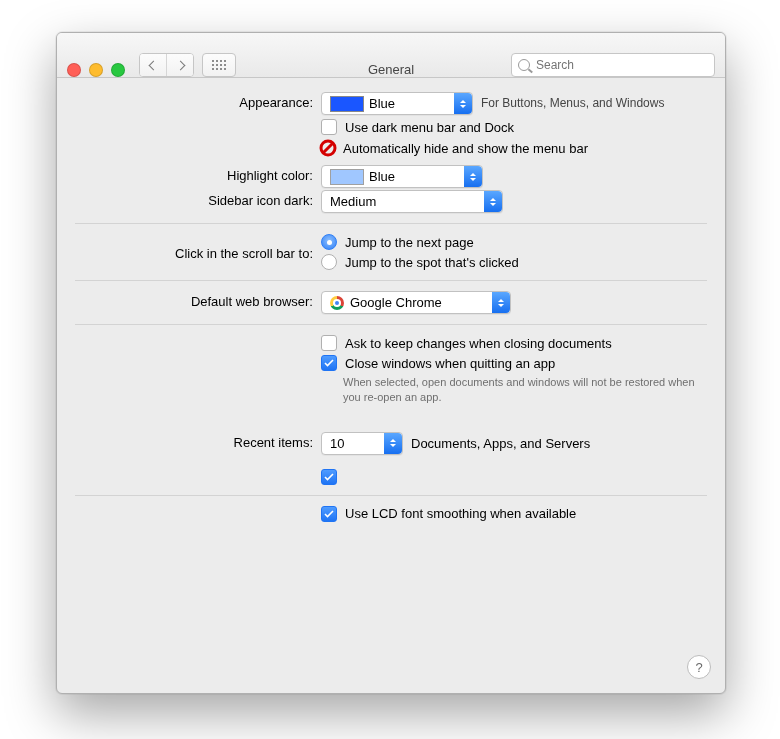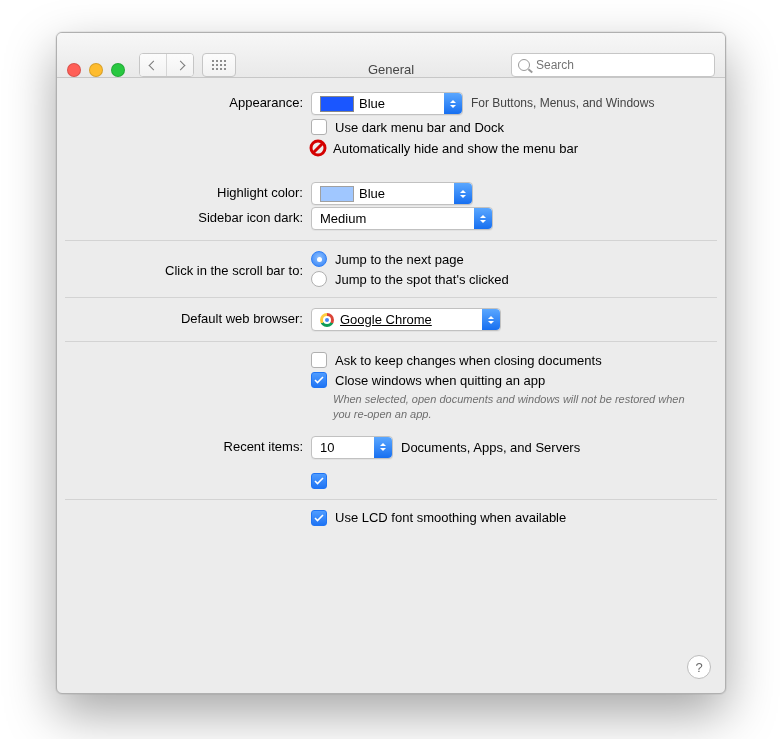--- a/index.html
+++ b/index.html
@@ -30,21 +30,21 @@
   .tl.green{background:#28c840;}
   .nav-group{display:flex;border:1px solid #c6c6c6;border-radius:4px;overflow:hidden;background:#fff;height:22px;}
   .nav-btn{width:26px;display:flex;align-items:center;justify-content:center;background:linear-gradient(#fcfcfc,#f2f2f2);border-right:1px solid #d6d6d6;color:#7a7a7a;}
   .nav-btn:last-child{border-right:0;}
   .grid-btn{margin-left:8px;width:32px;height:22px;border:1px solid #c6c6c6;border-radius:4px;background:linear-gradient(#fcfcfc,#f2f2f2);display:flex;align-items:center;justify-content:center;}
   .title{position:absolute;left:0;right:0;text-align:center;font-size:13px;color:#464646;pointer-events:none;}
   .search{margin-left:auto;width:190px;height:22px;border:1px solid #c6c6c6;border-radius:4px;background:#fff;display:flex;align-items:center;padding:0 6px;color:#9a9a9a;gap:4px;}
   .search input{border:0;outline:0;flex:1;font-size:12px;background:transparent;color:#333;}
 
   
-  .form{padding:14px 8px 10px;}
+  .form{padding:14px 18px 10px;}
   .row{display:flex;align-items:flex-start;margin-bottom:6px;}
   .row.tight{margin-bottom:2px;}
   .label{width:238px;text-align:right;padding-right:8px;padding-top:3px;color:#000;font-size:13px;}
   .field{flex:1;display:flex;flex-direction:column;gap:4px;}
   .inline{display:flex;align-items:center;gap:8px;}
 
   .popup{
     display:inline-flex;align-items:center;
     height:21px;background:#fff;border:1px solid #c1c1c1;border-radius:4px;
     position:relative;padding:0 22px 0 8px;font-size:13px;
@@ -161,21 +161,21 @@
             <svg viewBox="0 0 18 18">
                 <circle cx="9" cy="9" r="7" fill="none" stroke="#d40000" stroke-width="3"></circle>
                 <line x1="4" y1="14" x2="14" y2="4" stroke="#d40000" stroke-width="3"></line>
               </svg>
           </span>
           <span>Automatically hide and show the menu bar</span>
         </div>
       </div>
     </div>
 
-    <div class="row tight" style="margin-top:25px;">
+    <div class="row tight" style="margin-top:8px;">
       <div class="label">Highlight color:</div>
       <div class="field">
         <div class="popup" style="width:130px;">
           <span class="swatch hlblue"></span>
           <span>Blue</span>
           <span class="arrows"></span>
         </div>
       </div>
     </div>
 
@@ -204,21 +204,21 @@
           <span>Jump to the spot that's clicked</span>
         </div>
       </div>
     </div>
 
     <div class="divider"></div>
 
     <div class="row">
       <div class="label">Default web browser:</div>
       <div class="field">
-        <div class="popup" style="width:158px;text-decoration:underline;">
+        <div class="popup" style="width:158px;">
           <span class="chrome-icon"></span>
           <span style="margin-left:6px;">Google Chrome</span>
           <span class="arrows"></span>
         </div>
       </div>
     </div>
 
     <div class="divider"></div>
 
     <div class="row tight">
@@ -229,25 +229,25 @@
           <span>Ask to keep changes when closing documents</span>
         </div>
         <div class="inline">
           <span class="cbx checked">
               <svg width="10" height="10" viewBox="0 0 10 10">
                 <path d="M1 5l2.5 2.5L9 2" stroke="#fff" stroke-width="1.6" fill="none"></path>
               </svg>
             </span>
           <span>Close windows when quitting an app</span>
         </div>
-        <div class="note" style="padding-left:22px;max-width:360px;font-style:italic;">When selected, open documents and windows will not be restored when you re-open an app.</div>
-      </div>
-    </div>
-
-    <div class="row" style="margin-top:14px;">
+        <div class="note" style="padding-left:22px;max-width:360px;">When selected, open documents and windows will not be restored when you re-open an app.</div>
+      </div>
+    </div>
+
+    <div class="row" style="margin-top:27px;">
       <div class="label">Recent items:</div>
       <div class="field">
         <div class="inline">
           <div class="popup" style="width:50px;">
             <span>10</span>
             <span class="arrows"></span>
           </div>
           <span>Documents, Apps, and Servers</span>
         </div>
         <div class="inline" style="margin-top:10px;">

